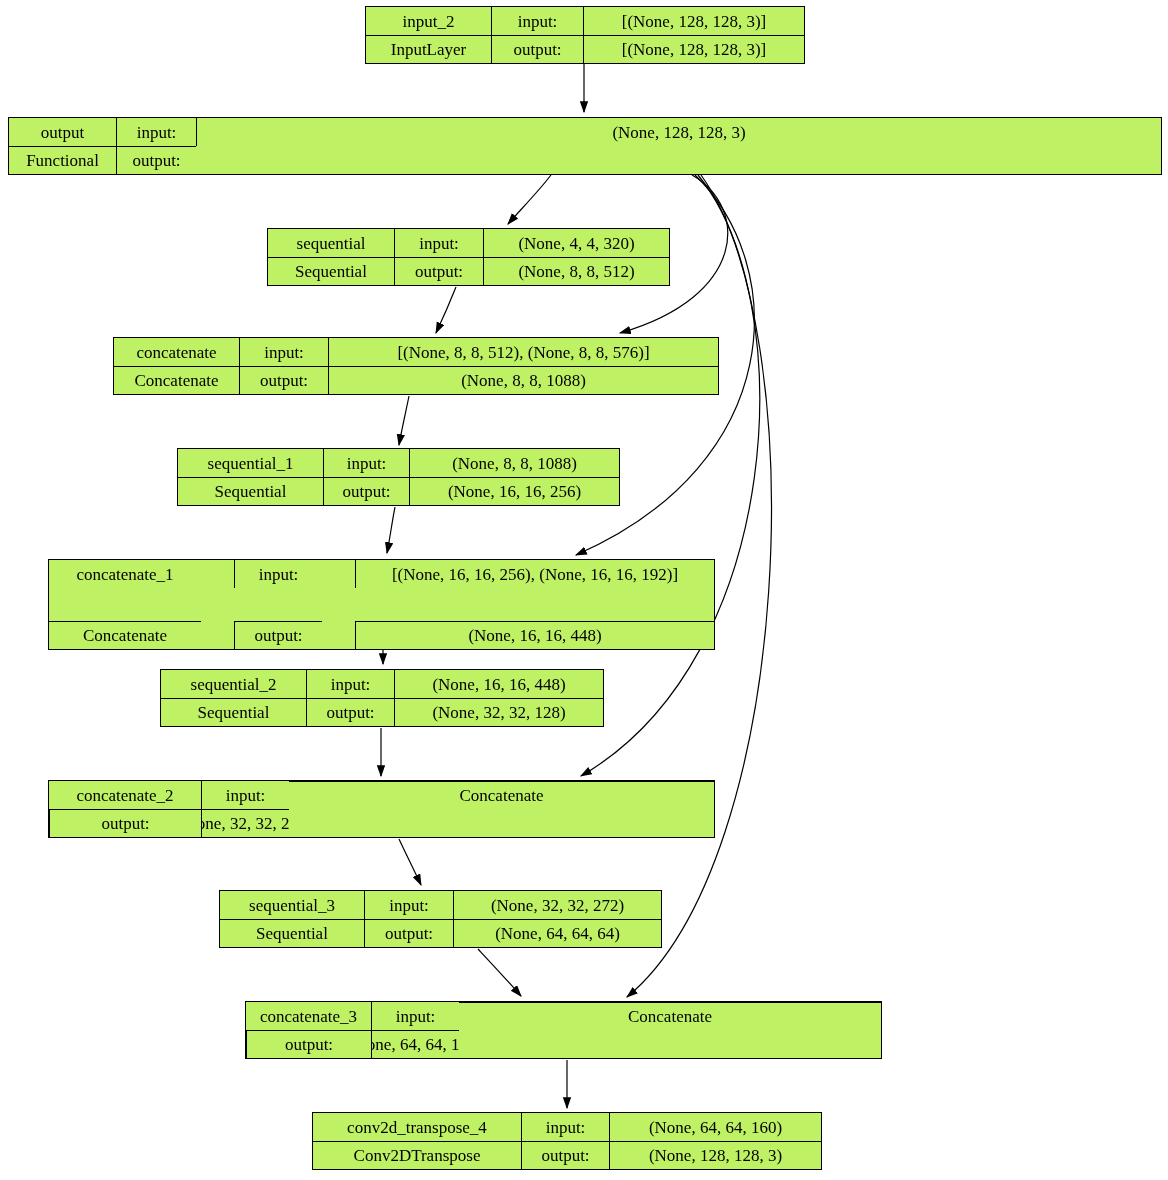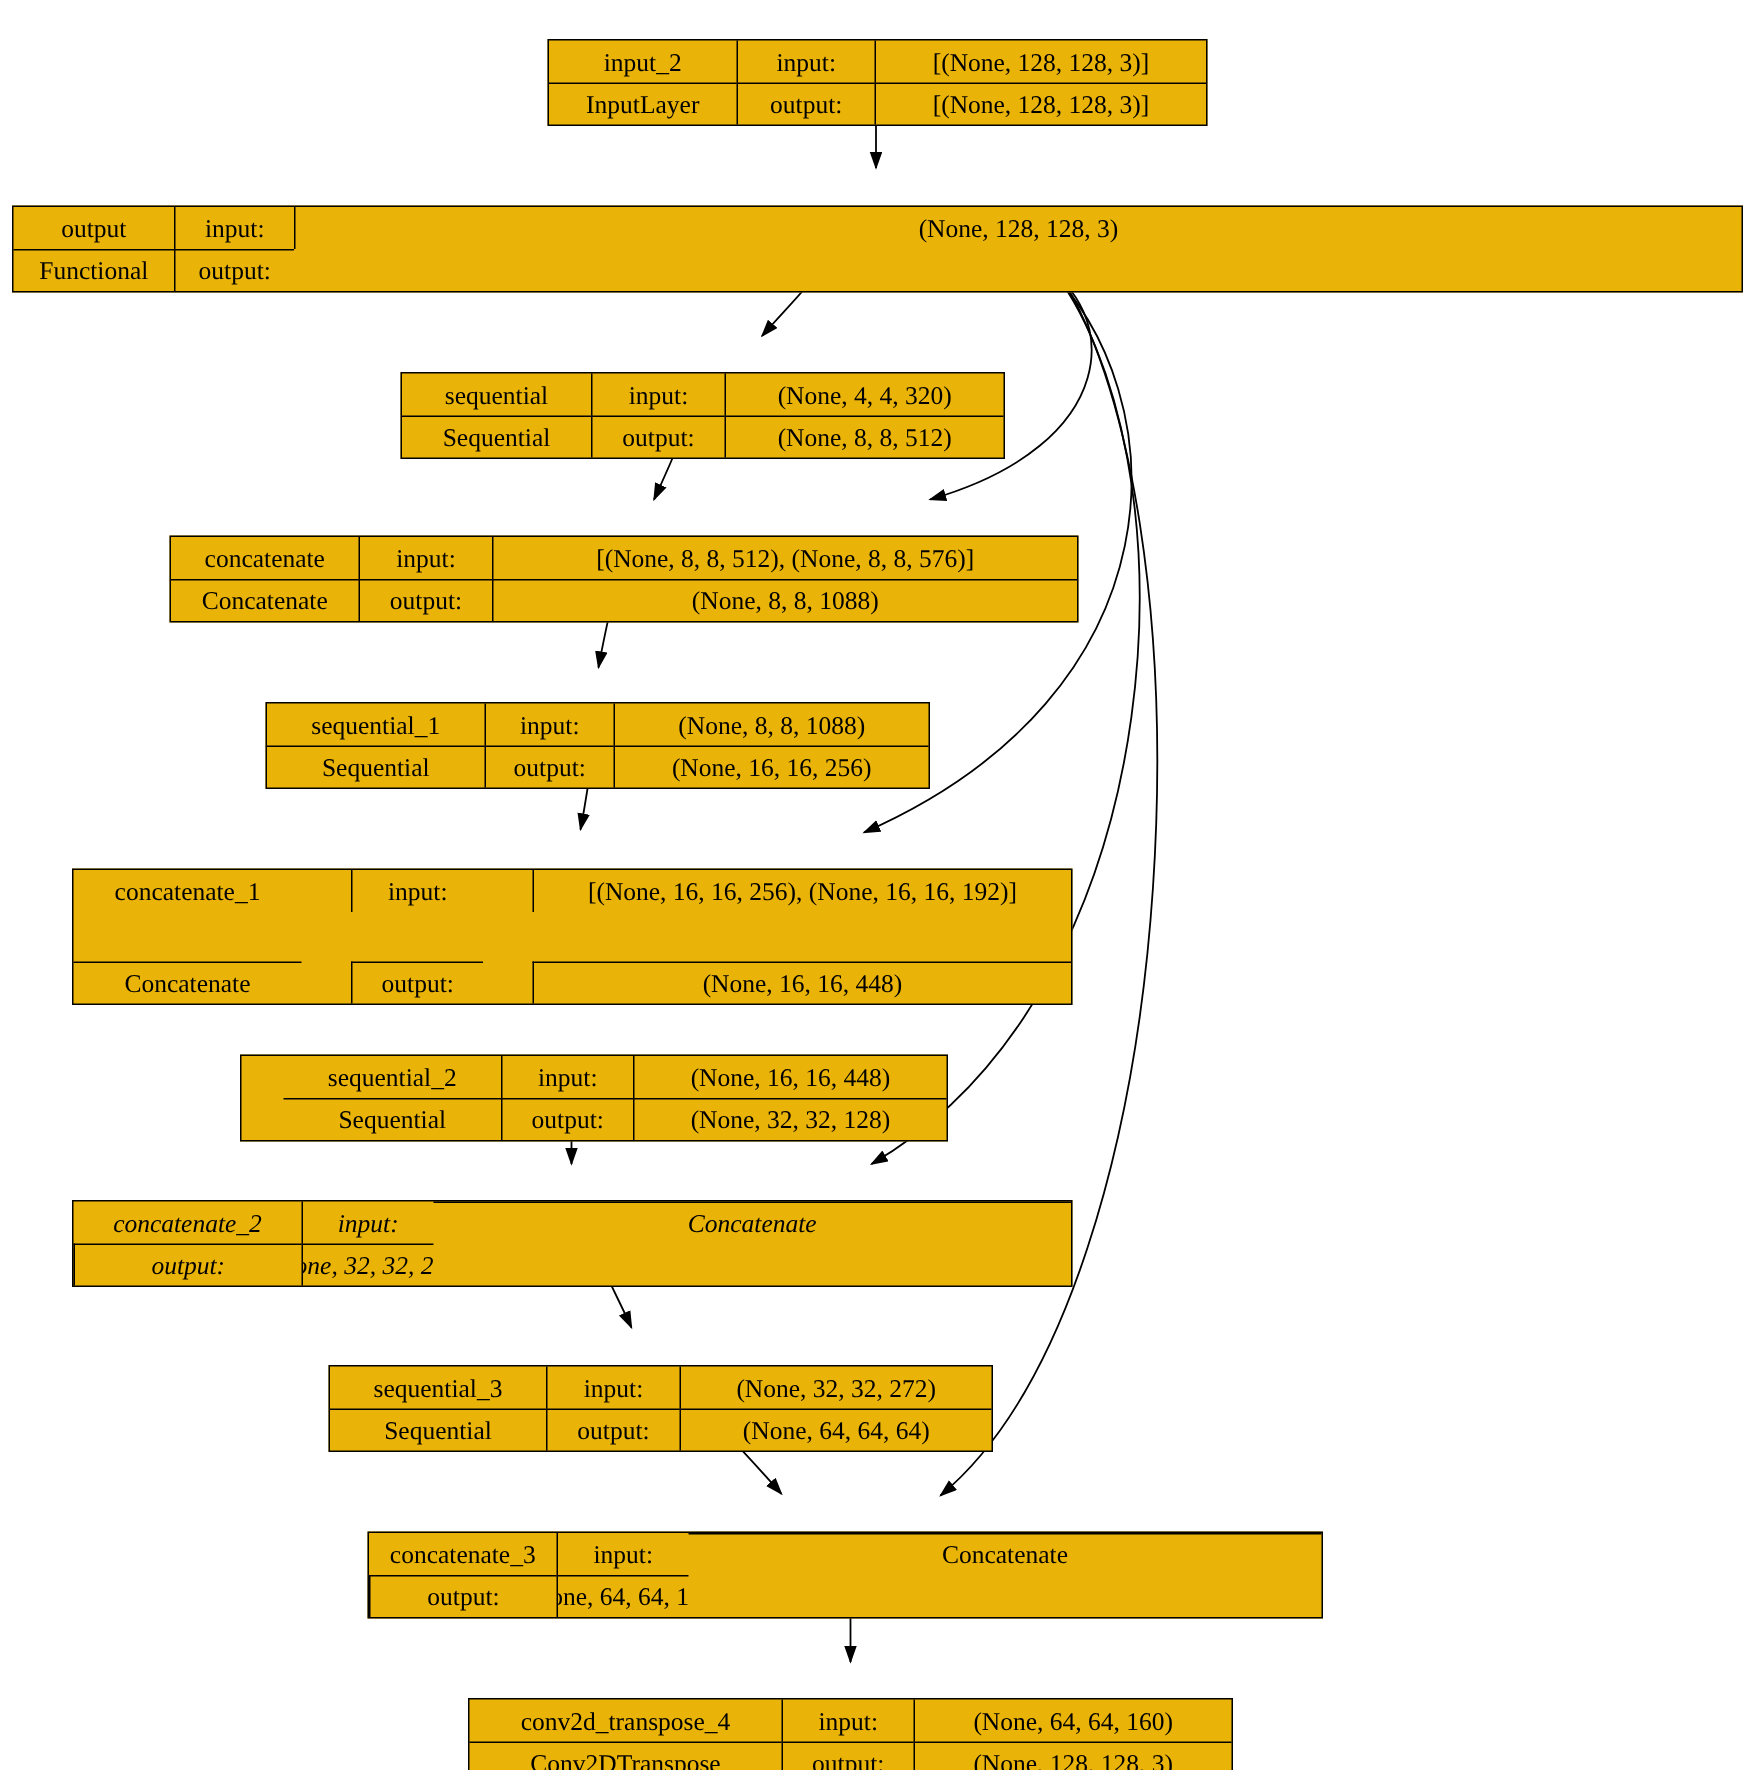--- a/index.html
+++ b/index.html
@@ -10,25 +10,24 @@
     font-family:"Liberation Serif", "DejaVu Serif", serif;
     color:#000;
     overflow:hidden;
   }
   .edges{position:absolute;left:0;top:0;}
   .node{
     position:absolute;
     display:grid;
     grid-template-rows:28px 28px;
     border:1px solid #000;
-    background:#eab308;
+    background:#bef264;
     font-size:17px;
     line-height:27px;
     box-sizing:content-box;
-    margin-top:20px;
   }
   .c{
     display:flex;align-items:center;justify-content:center;
     white-space:nowrap;overflow:hidden;
     padding:0 4px;
     box-sizing:border-box;
   }
   .c2,.c3{border-left:1px solid #000;}
   .r2{border-top:1px solid #000;}
 </style>
@@ -107,30 +106,30 @@
 
   <div class="node" style="left:48px;top:559px;width:665px;grid-template-columns:152px 88px 1fr;gap:33px;">
     <div class="c r1 c1">concatenate_1</div>
     <div class="c r1 c2">input:</div>
     <div class="c r1 c3">[(None, 16, 16, 256), (None, 16, 16, 192)]</div>
     <div class="c r2 c1">Concatenate</div>
     <div class="c r2 c2">output:</div>
     <div class="c r2 c3">(None, 16, 16, 448)</div>
   </div>
 
-  <div class="node" style="left:160px;top:683px;width:442px;grid-template-columns:145px 88px 1fr;padding-left:28px;">
+  <div class="node" style="left:160px;top:669px;width:442px;grid-template-columns:145px 88px 1fr;">
     <div class="c r1 c1">sequential_2</div>
     <div class="c r1 c2">input:</div>
     <div class="c r1 c3">(None, 16, 16, 448)</div>
     <div class="c r2 c1">Sequential</div>
     <div class="c r2 c2">output:</div>
     <div class="c r2 c3">(None, 32, 32, 128)</div>
   </div>
 
-  <div class="node" style="left:48px;top:780px;width:665px;grid-template-columns:152px 88px 1fr;font-style:italic;">
+  <div class="node" style="left:48px;top:780px;width:665px;grid-template-columns:152px 88px 1fr;">
     <div class="c r1 c1">concatenate_2</div>
     <div class="c r1 c2">input:</div>
     <div class="c r2 c1">Concatenate</div>
     <div class="c r2 c2">output:</div>
     <div class="c r2 c3">(None, 32, 32, 272)</div>
   </div>
 
   <div class="node" style="left:219px;top:890px;width:441px;grid-template-columns:144px 89px 1fr;">
     <div class="c r1 c1">sequential_3</div>
     <div class="c r1 c2">input:</div>

